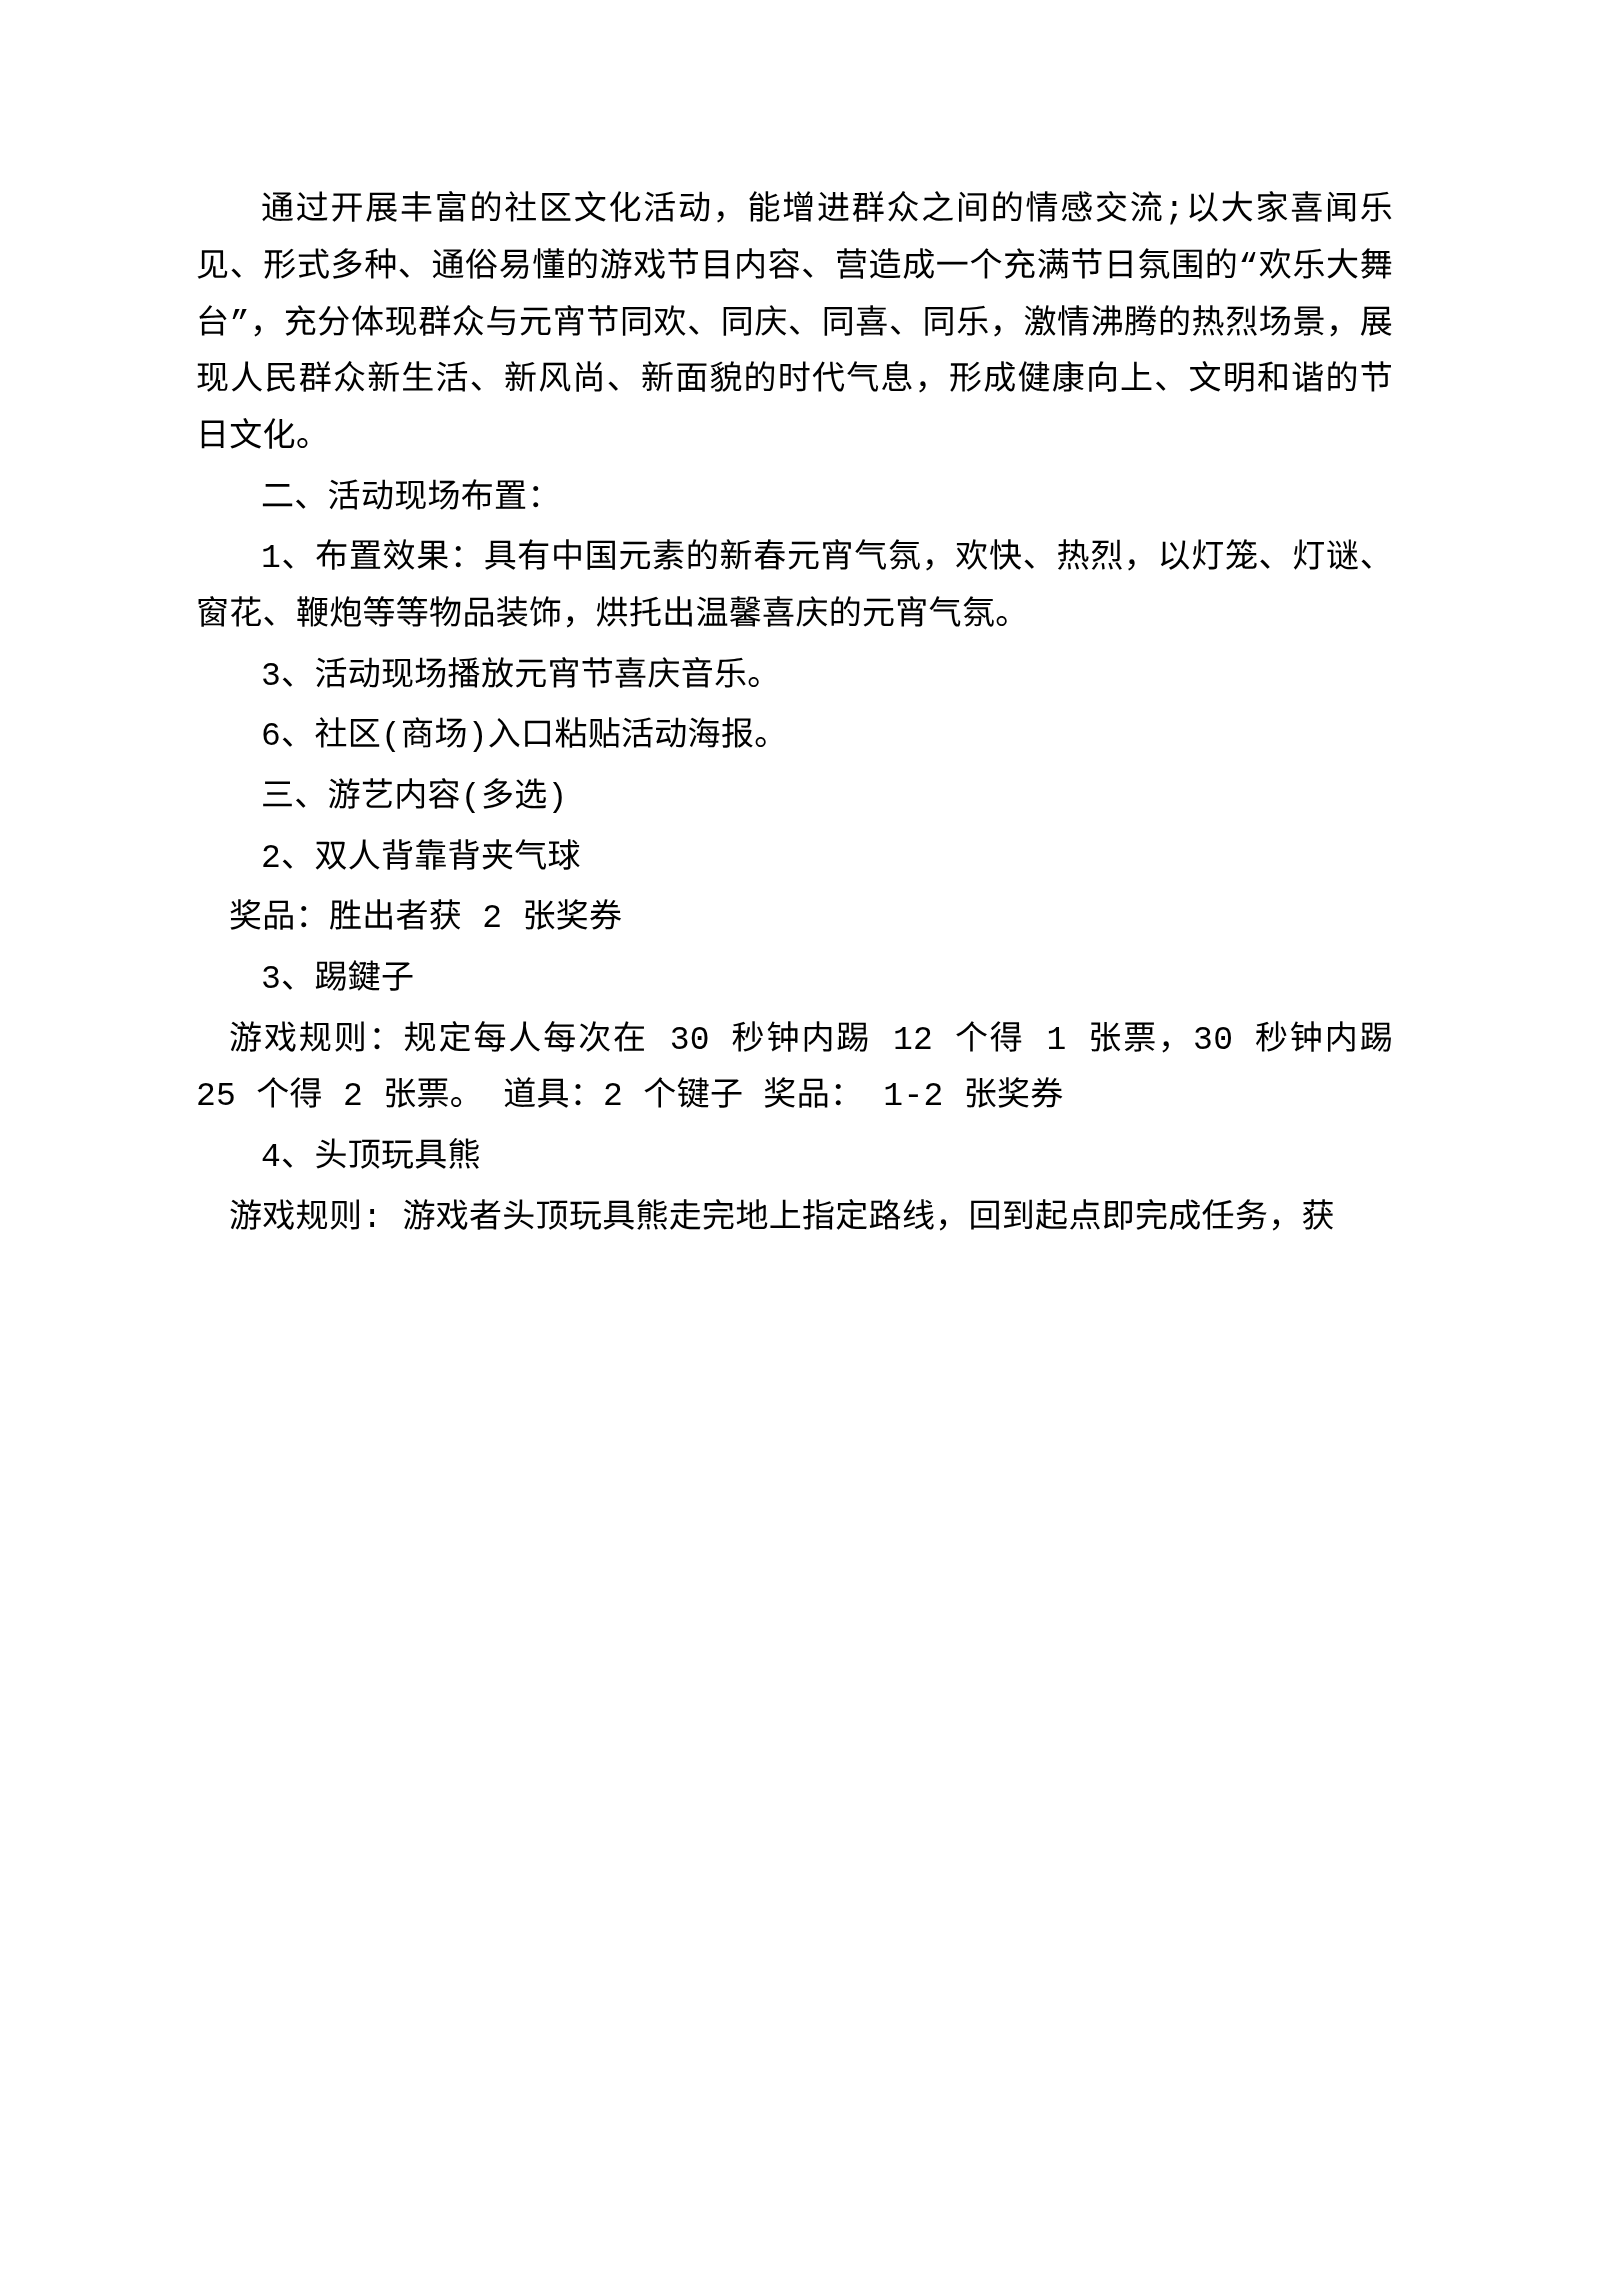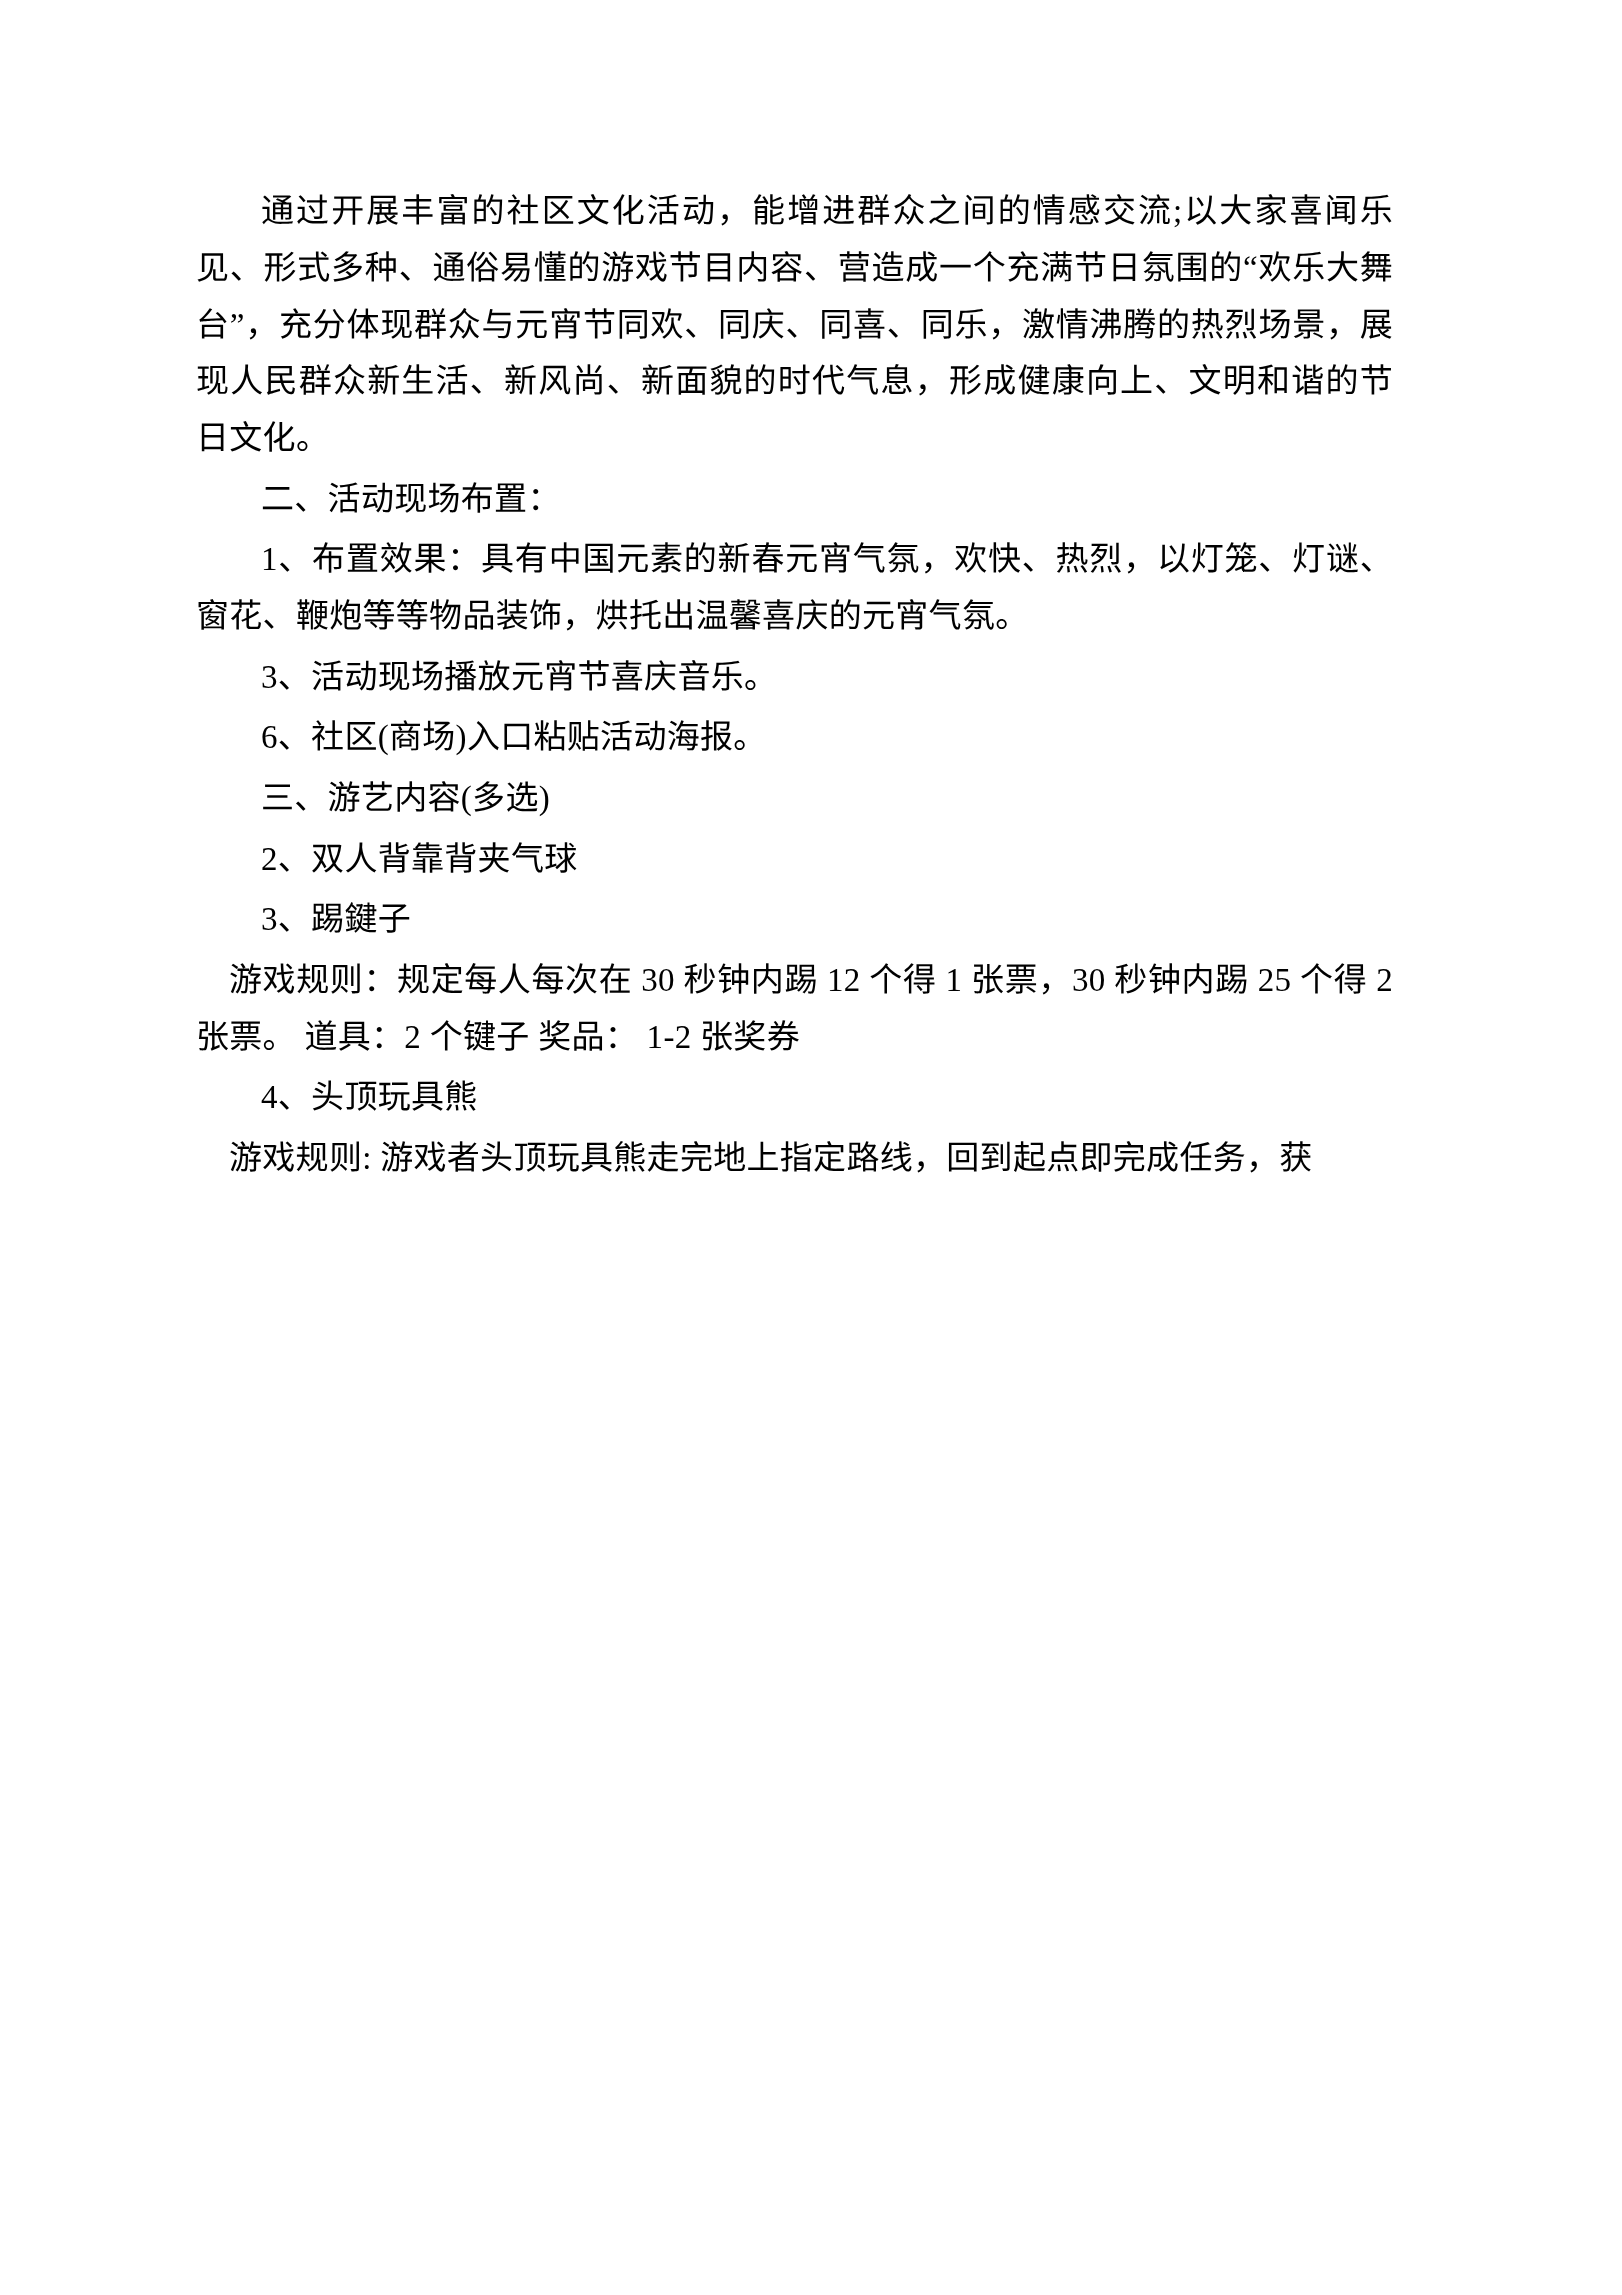--- a/index.html
+++ b/index.html
@@ -8,21 +8,21 @@
     padding: 0;
     background: #ffffff;
   }
   .page {
     width: 1589px;
     height: 2295px;
     background: #ffffff;
     position: relative;
     box-sizing: border-box;
     padding: 183px 196px 170px 196px;
-    font-family: Liberation Serif, serif;
+    font-family: Liberation Mono, monospace;
     color: #000000;
   }
   .doc-body {
     font-size: 33px;
     line-height: 1.72;
     text-align: justify;
     text-justify: inter-ideograph;
     letter-spacing: 0.3px;
   }
   .para {
@@ -55,20 +55,21 @@
 
     <p class="para indent">6、社区(商场)入口粘贴活动海报。</p>
 
     <p class="para indent">三、游艺内容(多选)</p>
 
 
 
     <p class="para indent">2、双人背靠背夹气球</p>
 
 
+    <p class="para indent-half">奖品：胜出者获 2 张奖券</p>
 
     <p class="para indent">3、踢鍵子</p>
 
     <p class="para indent-half">游戏规则：规定每人每次在 30 秒钟内踢 12 个得 1 张票，30 秒钟内踢 25 个得 2 张票。 道具：2 个键子 奖品： 1-2 张奖券</p>
 
     <p class="para indent">4、头顶玩具熊</p>
 
     <p class="para indent-half">游戏规则: 游戏者头顶玩具熊走完地上指定路线，回到起点即完成任务，获</p>
 
   </div>

